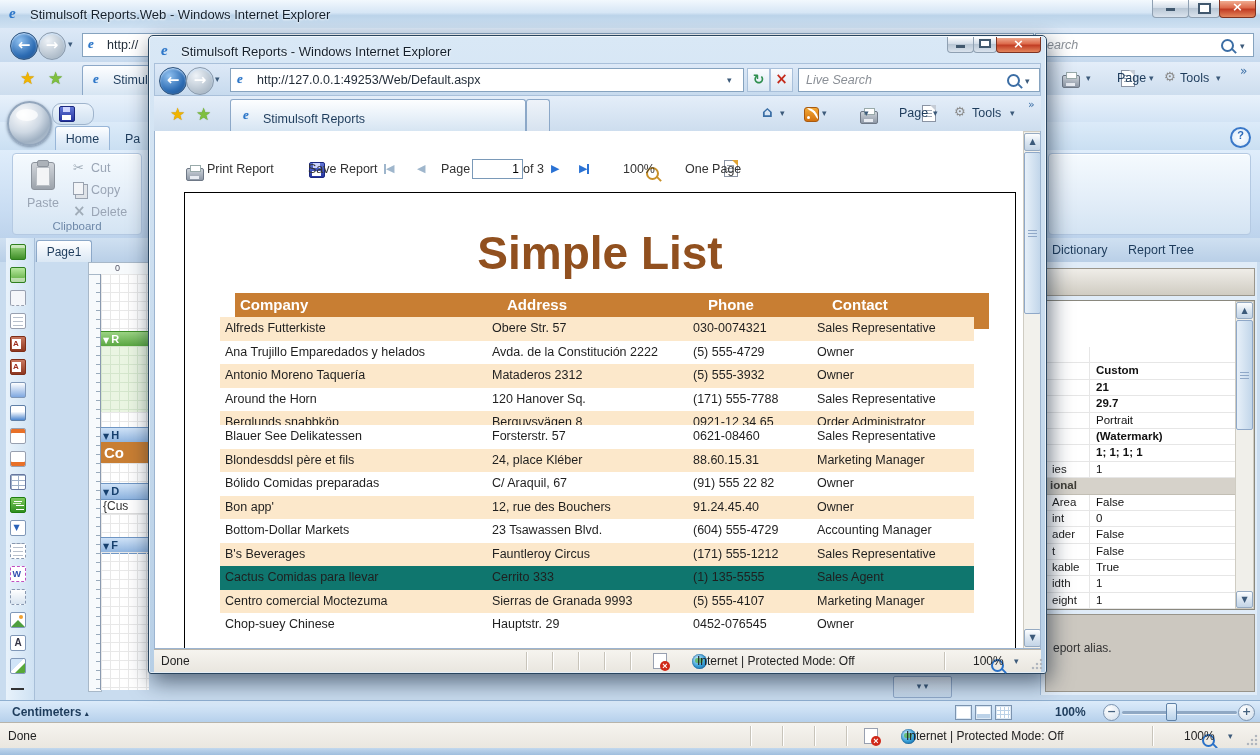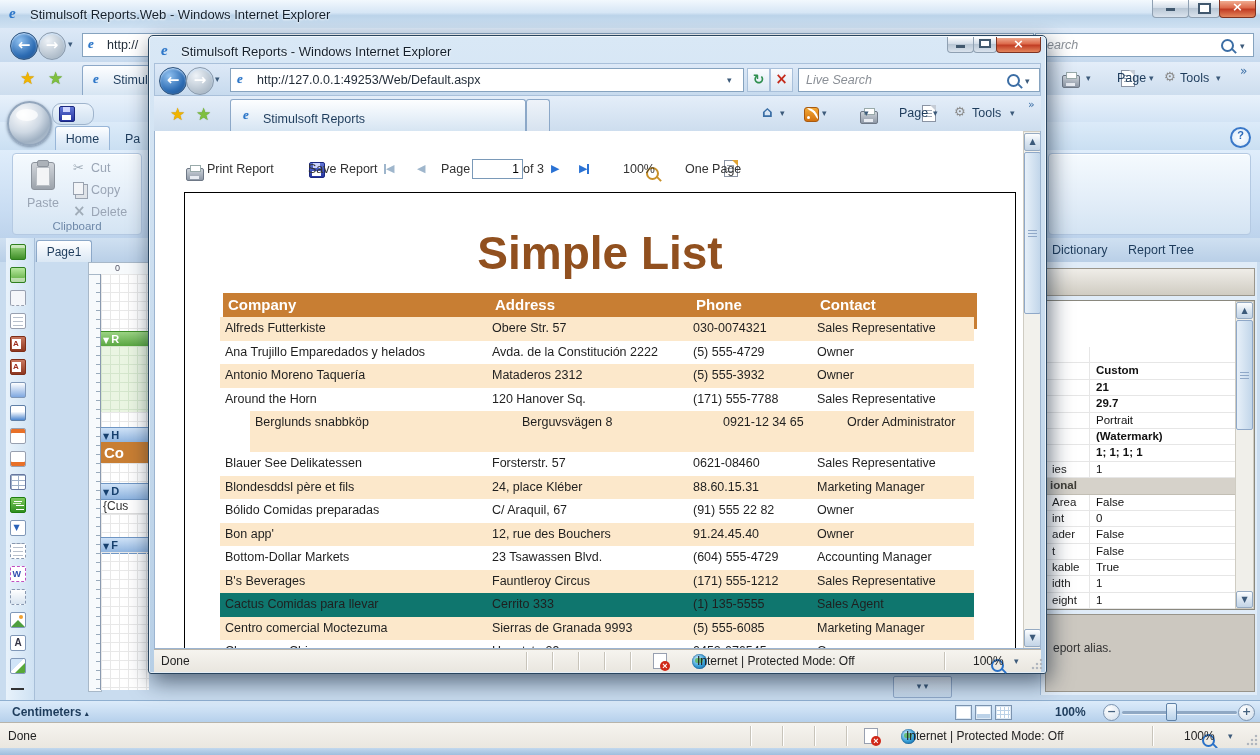--- a/index.html
+++ b/index.html
@@ -536,21 +536,21 @@
       <span class="ab pgarrow g" style="left:396px;top:31px;color:#2a72d4;"><span>▶</span></span>
       <span class="ab pgarrow g" style="left:424px;top:31px;color:#2a72d4;"><span>▶</span><span class="pgbar"></span></span>
       <span class="ab mag" style="left:450px;top:32px;color:#c89028;"></span>
       <span class="ab vtoolbtn" style="left:468px;top:31px;">100%</span>
       <span class="ab pagei gold" style="left:512px;top:29px;"></span>
       <span class="ab vtoolbtn" style="left:530px;top:31px;">One Page</span>
 
       
       <div class="ab report-page" style="left:29px;top:61px;width:830px;height:456px;">
         <div class="rtitle" style="position:absolute;left:0;width:100%;top:33px;font-size:46px;color:#91501F;">Simple List</div>
-        <div class="rhead" id="report-head" style="position:absolute;left:38px;top:100px;width:754px;height:36px;background:#C87E33;">
+        <div class="rhead" id="report-head" style="position:absolute;left:50px;top:100px;width:754px;height:36px;background:#C87E33;">
             <span class="rc c0">Company</span>
             <span class="rc c1">Address</span>
             <span class="rc c2">Phone</span>
             <span class="rc c3">Contact</span>
           </div>
         <div id="report-rows" style="position:absolute;left:35px;top:124px;width:754px;">
             <div class="rrow" style="height: 23.5px; background: rgb(252, 232, 203);">
               <span class="rc c0">Alfreds Futterkiste</span>
               <span class="rc c1">Obere Str. 57</span>
               <span class="rc c2">030-0074321</span>
@@ -567,21 +567,21 @@
               <span class="rc c1">Mataderos 2312</span>
               <span class="rc c2">(5) 555-3932</span>
               <span class="rc c3">Owner</span>
             </div>
             <div class="rrow" style="height: 23.5px; background: rgb(255, 255, 255);">
               <span class="rc c0">Around the Horn</span>
               <span class="rc c1">120 Hanover Sq.</span>
               <span class="rc c2">(171) 555-7788</span>
               <span class="rc c3">Sales Representative</span>
             </div>
-            <div class="rrow" style="height: 41px; background: rgb(252, 232, 203); margin-left: 30px;">
+            <div class="rrow" style="height: 14px; background: rgb(252, 232, 203);">
               <span class="rc c0">Berglunds snabbköp</span>
               <span class="rc c1">Berguvsvägen 8</span>
               <span class="rc c2">0921-12 34 65</span>
               <span class="rc c3">Order Administrator</span>
             </div>
             <div class="rrow" style="height: 23.5px; background: rgb(255, 255, 255);">
               <span class="rc c0">Blauer See Delikatessen</span>
               <span class="rc c1">Forsterstr. 57</span>
               <span class="rc c2">0621-08460</span>
               <span class="rc c3">Sales Representative</span>
@@ -618,21 +618,21 @@
             </div>
             <div class="rrow" style="height: 23.5px; background: #0f766e;">
               <span class="rc c0">Cactus Comidas para llevar</span>
               <span class="rc c1">Cerrito 333</span>
               <span class="rc c2">(1) 135-5555</span>
               <span class="rc c3">Sales Agent</span>
             </div>
             <div class="rrow" style="height: 23.5px; background: rgb(252, 232, 203);">
               <span class="rc c0">Centro comercial Moctezuma</span>
               <span class="rc c1">Sierras de Granada 9993</span>
-              <span class="rc c2">(5) 555-6085</span>
+              <span class="rc c2">(5) 555-4107</span>
               <span class="rc c3">Marketing Manager</span>
             </div>
             <div class="rrow" style="height: 23.5px; background: rgb(255, 255, 255);">
               <span class="rc c0">Chop-suey Chinese</span>
               <span class="rc c1">Hauptstr. 29</span>
               <span class="rc c2">0452-076545</span>
               <span class="rc c3">Owner</span>
             </div>
           </div>
       </div>

